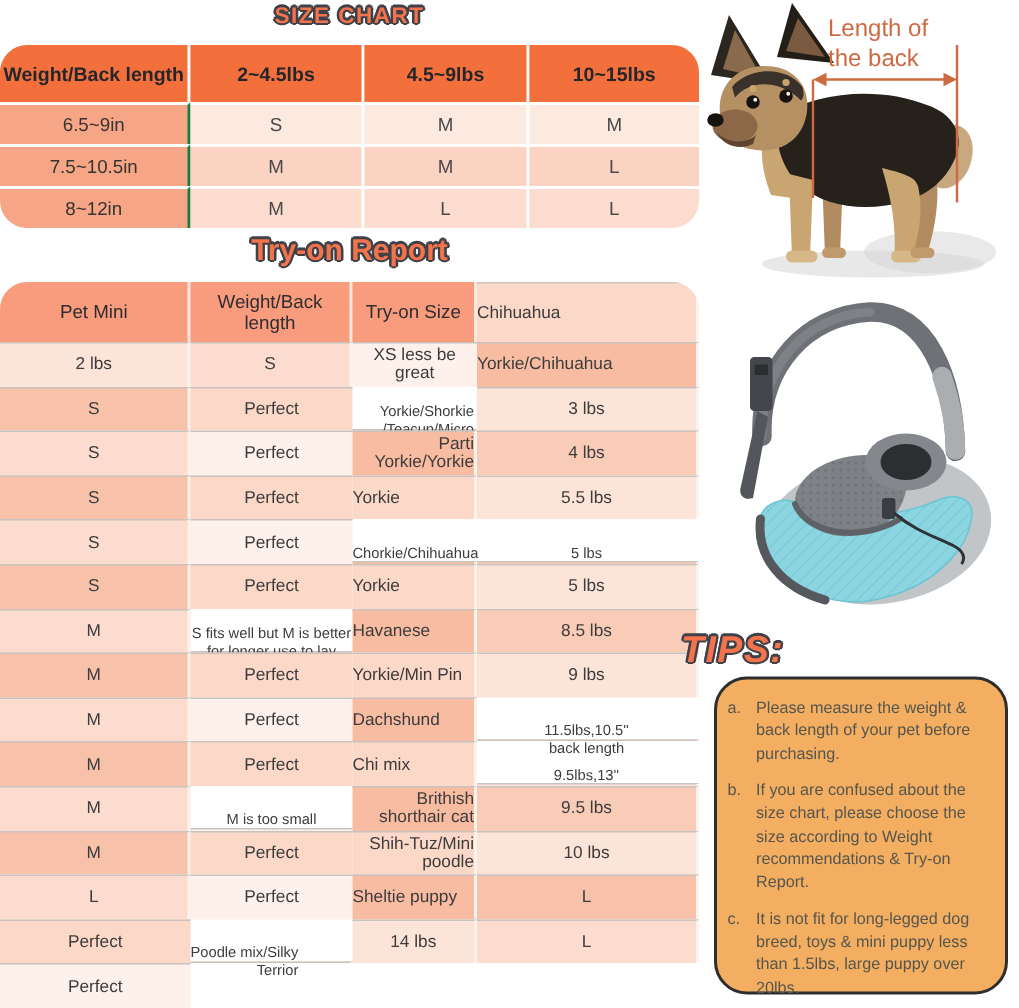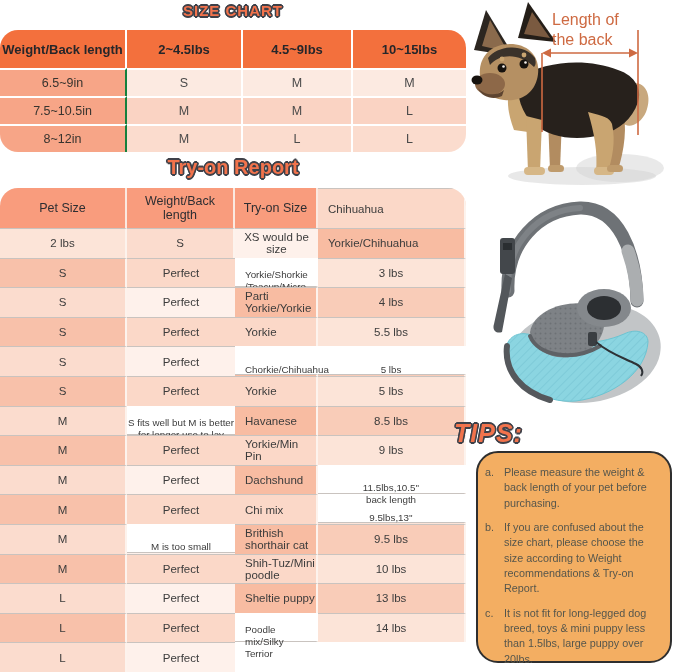--- a/index.html
+++ b/index.html
@@ -24,21 +24,21 @@
   .cell{display:flex;align-items:center;justify-content:center;box-sizing:border-box;
     text-align:center;white-space:pre-line;}
   .sc-h{background:var(--sc_header_bg);font-size:13px;font-weight:bold;color:var(--sc_header_text);
     border-right:2px solid #fff;}
   .sc-c1{background:var(--sc_col1_bg);font-size:12.5px;color:#38342F;
     border-right:2px solid #15803d;border-top:2px solid #fff;}
   .sc-d{font-size:12.5px;color:#4A4A4A;border-right:2px solid #fff;border-top:2px solid #fff;}
   .sc-d.r0{background:var(--sc_row0);} .sc-d.r1{background:var(--sc_row1);} .sc-d.r2{background:var(--sc_row2);}
   .tr-h{background:var(--tr_header_bg);font-size:12.5px;color:#2E2E32;border-right:2px solid #FBE9E0;}
   .trc{font-size:11.5px;color:#3C3C3C;border-right:2px solid #FDF3ED;border-top:1px solid var(--row_line);}
-  .trc.c0{justify-content:flex-start;padding-left:10px;text-align:left;}
+  .trc.c0{justify-content:flex-start;text-align:right;}
   .ml{font-size:9.8px;line-height:1.2;margin-top:28px;}
   .lc{border-right:none !important;}
   .rl.c0{background:var(--tr_l_c1);} .rl.c1{background:var(--tr_l_c2);}
   .rl.c2{background:var(--tr_l_c3);} .rl.c3{background:var(--tr_l_c4);}
   .rd.c0{background:var(--tr_d_c1);} .rd.c1{background:var(--tr_d_c2);}
   .rd.c2{background:var(--tr_d_c3);} .rd.c3{background:var(--tr_d_c4);}
 
   
   .dog-svg{position:absolute;left:470px;top:0;}
   .annot-text{position:absolute;left:552px;top:10px;width:96px;text-align:left;
@@ -72,27 +72,27 @@
       <div class="cell sc-d r1">M</div>
       <div class="cell sc-d r1 lc">L</div>
       <div class="cell sc-c1">8~12in</div>
       <div class="cell sc-d r2">M</div>
       <div class="cell sc-d r2">L</div>
       <div class="cell sc-d r2 lc">L</div>
     </div>
 
   <h2 class="heading tr-title">Try-on Report</h2>
   <div class="tr-table">
-      <div class="cell tr-h">Pet Size</div>
+      <div class="cell tr-h">Pet Mini</div>
       <div class="cell tr-h">Weight/Back length</div>
       <div class="cell tr-h">Try-on Size</div>
       <div class="cell trc rl c0">Chihuahua</div>
       <div class="cell trc rl c1">2 lbs</div>
       <div class="cell trc rl c2">S</div>
-      <div class="cell trc rl c3 lc">XS would be size</div>
+      <div class="cell trc rl c3 lc">XS less be great</div>
       <div class="cell trc rd c0">Yorkie/Chihuahua</div>
       <div class="cell trc rd c2">S</div>
       <div class="cell trc rd c3 lc">Perfect</div>
       <div class="cell trc rl c0 ml">Yorkie/Shorkie
 /Teacup/Micro doodle</div>
       <div class="cell trc rl c1">3 lbs</div>
       <div class="cell trc rl c2">S</div>
       <div class="cell trc rl c3 lc">Perfect</div>
       <div class="cell trc rd c0">Parti Yorkie/Yorkie</div>
       <div class="cell trc rd c1">4 lbs</div>
@@ -134,21 +134,20 @@
 and L is too big</div>
       <div class="cell trc rd c0">Brithish shorthair cat</div>
       <div class="cell trc rd c1">9.5 lbs</div>
       <div class="cell trc rd c2">M</div>
       <div class="cell trc rd c3 lc">Perfect</div>
       <div class="cell trc rl c0">Shih-Tuz/Mini poodle</div>
       <div class="cell trc rl c1">10 lbs</div>
       <div class="cell trc rl c2">L</div>
       <div class="cell trc rl c3 lc">Perfect</div>
       <div class="cell trc rd c0">Sheltie puppy</div>
-      <div class="cell trc rd c1">13 lbs</div>
       <div class="cell trc rd c2">L</div>
       <div class="cell trc rd c3 lc">Perfect</div>
       <div class="cell trc rl c0 ml">Poodle mix/Silky
  Terrior</div>
       <div class="cell trc rl c1">14 lbs</div>
       <div class="cell trc rl c2">L</div>
       <div class="cell trc rl c3 lc">Perfect</div>
     </div>
 
   <svg class="dog-svg" width="209" height="192" viewBox="0 0 209 192">

